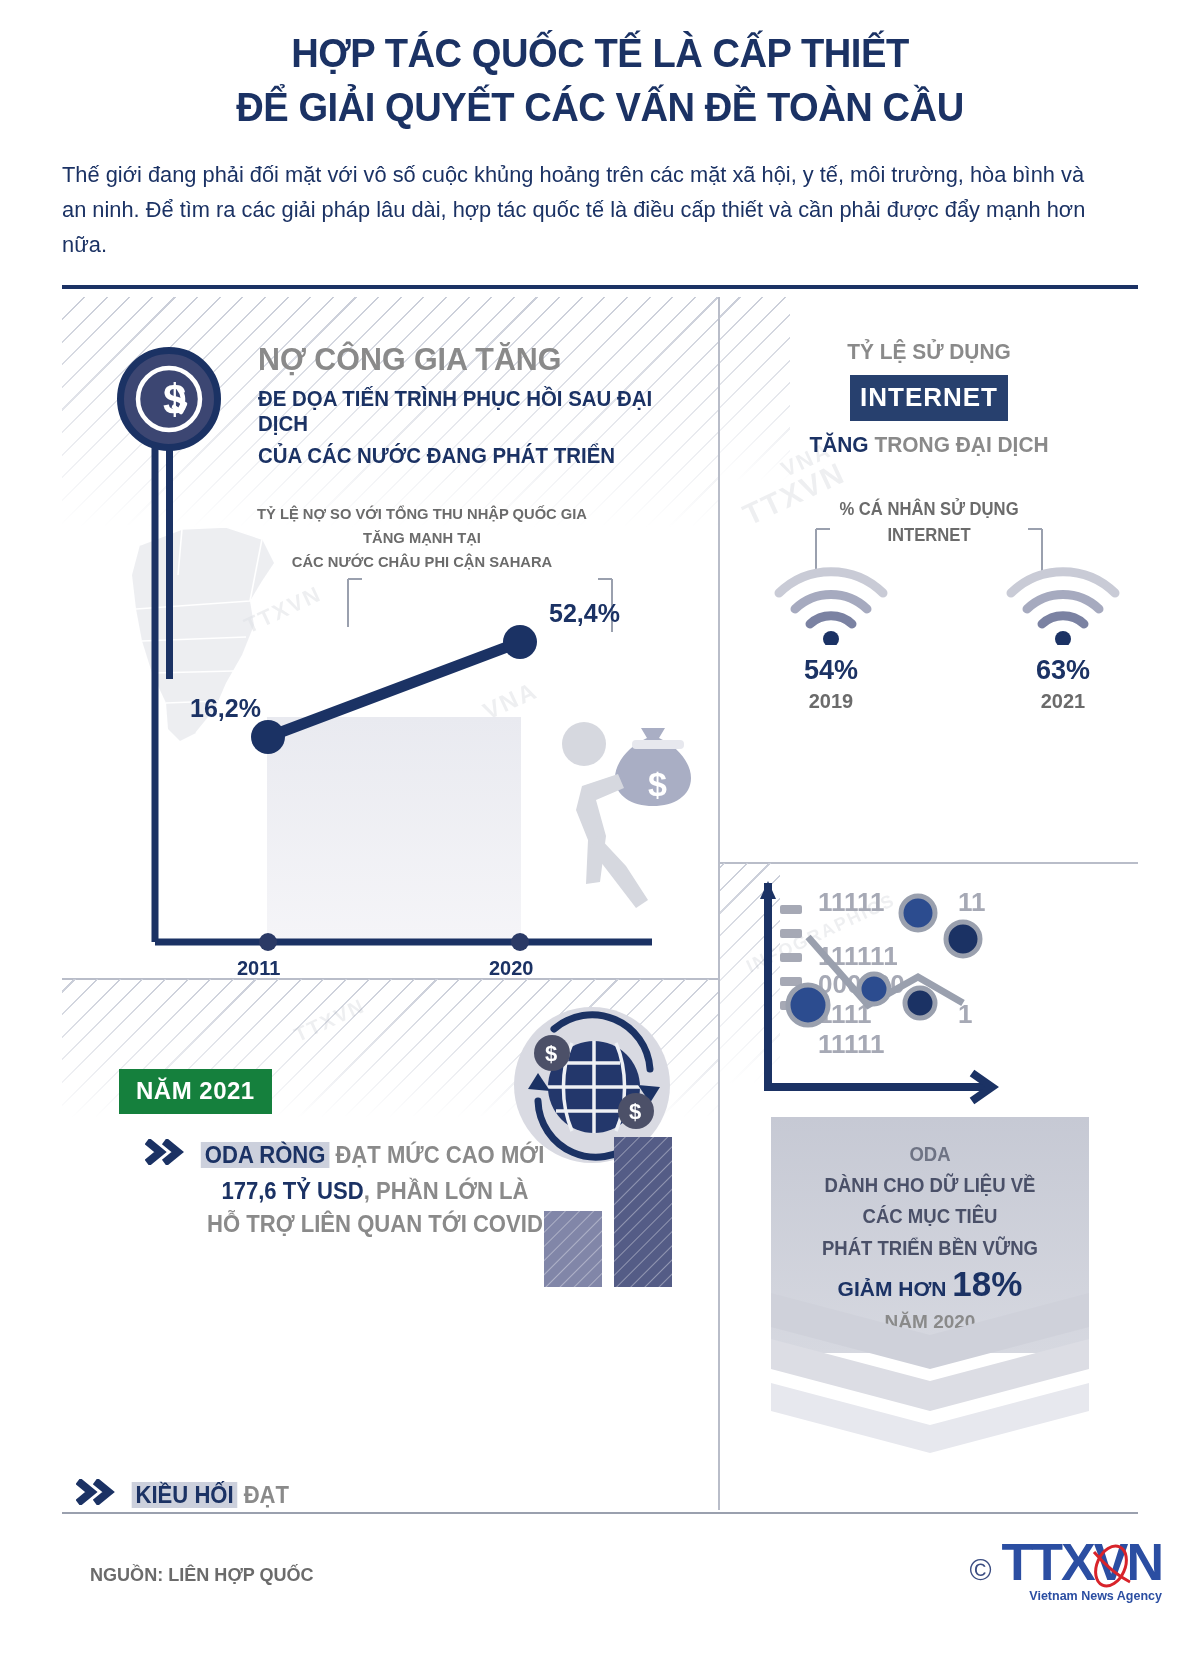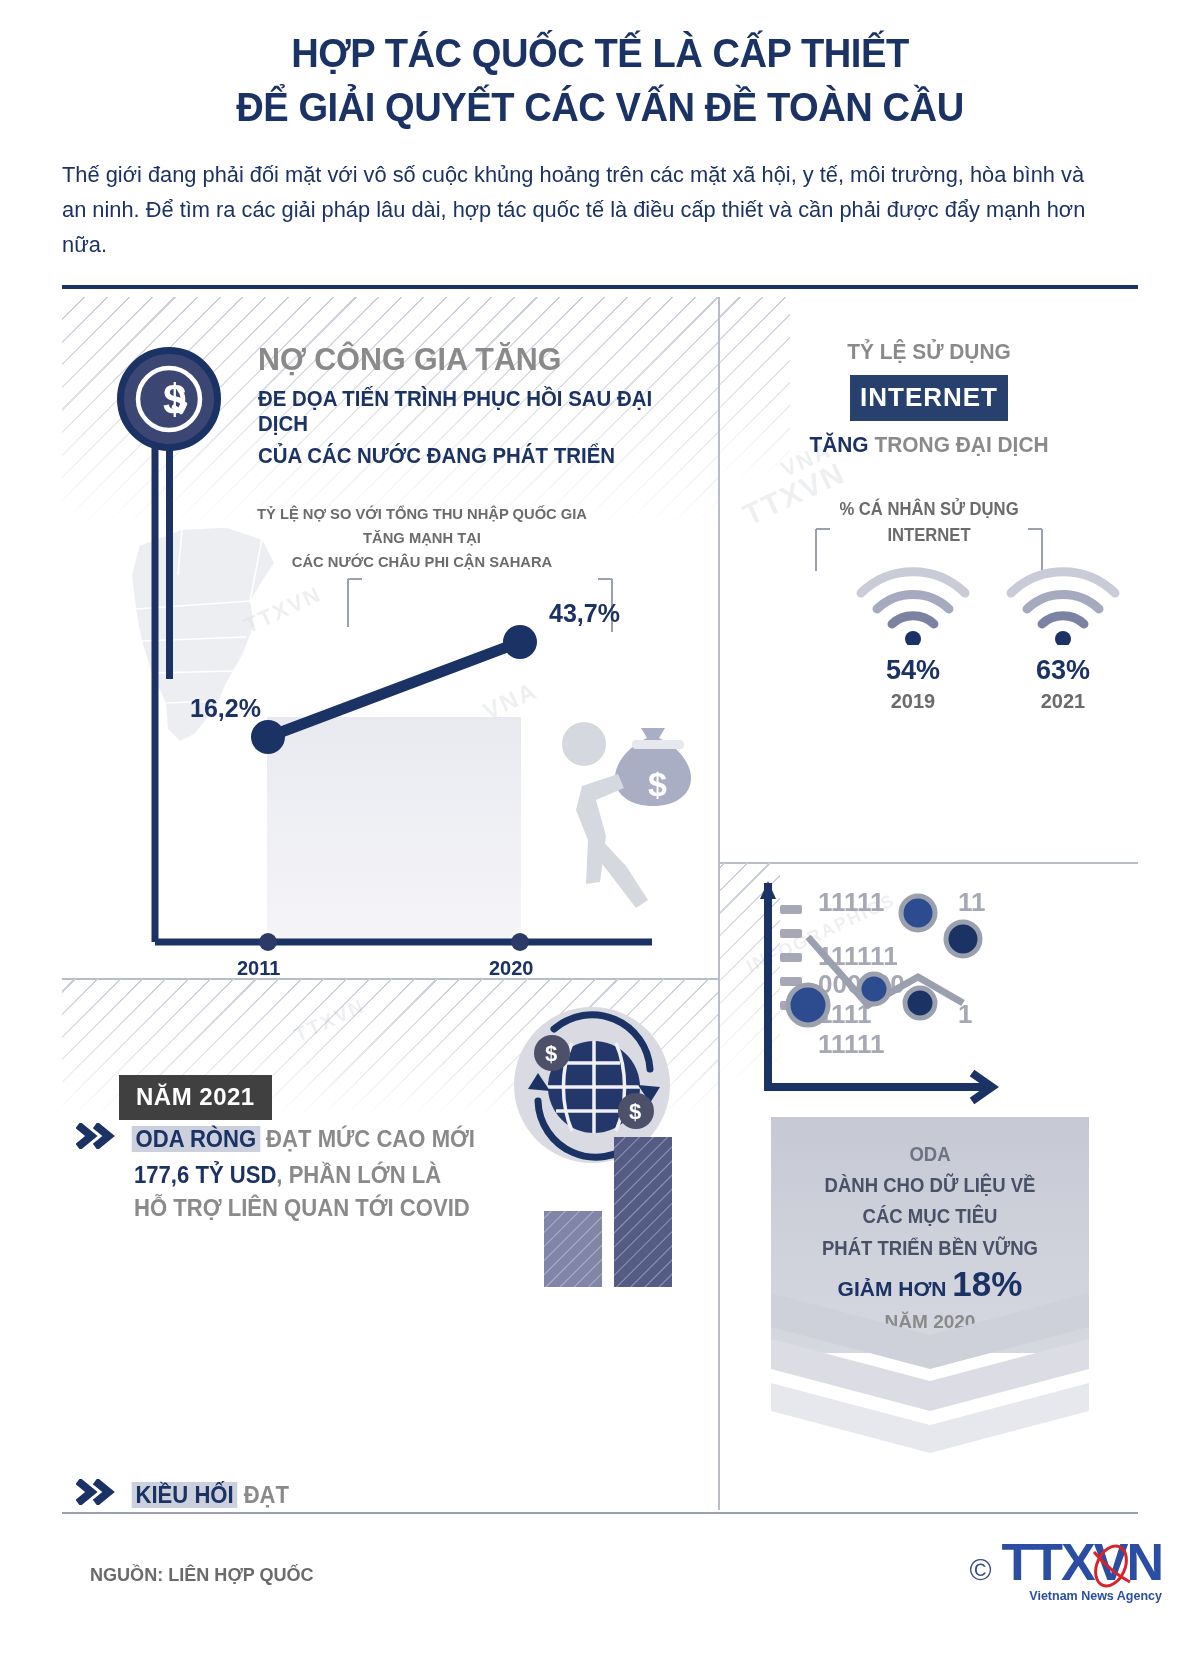--- a/index.html
+++ b/index.html
@@ -88,29 +88,29 @@
   .tr-h1 { text-align:center; font-size:22px; font-weight:bold; color:#8a8a8a; margin-top:42px; transform:scaleX(0.95);}
   .badge-internet {
     display:block; margin: 10px auto 0 auto; width: 158px; background:#27406e;
     color:#fff; font-size:26px; font-weight:bold; text-align:center;
     padding:7px 0 8px 0; letter-spacing:1px;
   }
   .tr-h3 { text-align:center; font-size:22px; font-weight:bold; color:#8a8a8a; margin-top:11px; transform:scaleX(0.95);}
   .tr-h3 b { color:#1b3264; }
   .tr-sub { text-align:center; font-size:17.5px; font-weight:bold; color:#6b6b6b; margin-top:38px; line-height:1.5; transform:scaleX(0.95);}
 
-  .wifis { position:absolute; top:262px; left:0; width:418px; display:flex; justify-content:flex-end; }
+  .wifis { position:absolute; top:262px; left:0; width:418px; display:flex; justify-content:space-between;padding-left:36px; }
   .wifi-col { width:150px; text-align:center; }
   .wifi-pct { font-size:27px; font-weight:bold; color:#1b3264; margin-top:6px; }
   .wifi-year { font-size:20px; font-weight:bold; color:#6b6b6b; margin-top:4px; }
 
   
   .bl { top: 682px; left: 0; width: 656px; height: 531px; }
   .badge-year {
-    position:absolute; left:57px; top:96px; background:#404040; color:#fff;
+    position:absolute; left:57px; top:90px; background:#15803d; color:#fff;
     font-size:24px; font-weight:bold; padding:8px 17px 9px 17px; letter-spacing:0.5px;
   }
   .bullet-row { position:absolute; left:14px; width: 560px; }
   .chev { display:inline-block; vertical-align:middle; margin-right:6px; }
   .hl { background:#ccd0dc; color:#1b3264; padding:0 4px; }
   .bullet-line { font-size:23px; font-weight:bold; color:#8a8a8a; line-height:1.45; transform:scaleX(0.96); transform-origin:left; }
   .bullet-line .nv { color:#1b3264; }
   .globe-ill { position:absolute; right:28px; top:18px; width:180px; height:290px; }
 
   
@@ -217,21 +217,21 @@
 
         <line x1="206" y1="440" x2="458" y2="345" stroke="#1b3264" stroke-width="11" stroke-linecap="round"></line>
         <circle cx="206" cy="440" r="17" fill="#1b3264"></circle>
         <circle cx="458" cy="345" r="17" fill="#1b3264"></circle>
 
         <circle cx="206" cy="645" r="9" fill="#2b3a66"></circle>
         <circle cx="458" cy="645" r="9" fill="#2b3a66"></circle>
       </svg>
 
       <div class="val" style="left:128px; top:397px;">16,2%</div>
-      <div class="val" style="left:487px; top:302px;">43,7%</div>
+      <div class="val" style="left:487px; top:302px;">52,4%</div>
       <div class="val" style="left:175px; top:660px; font-size:20px;">2011</div>
       <div class="val" style="left:427px; top:660px; font-size:20px;">2020</div>
 
       <svg class="money-ill" viewBox="0 0 150 220">
         <circle cx="28" cy="44" r="22" fill="#d6d8df"></circle>
         <path fill="#a9aec4" d="M90 18 l7 10 h12 l-6 10 c20 9 32 26 32 40 0 18-17 28-38 28s-38-10-38-28c0-14 12-31 32-40
                                 l-6-10 h12 z"></path>
         <rect x="76" y="40" width="52" height="9" rx="4" fill="#e7e8ee"></rect>
         <text x="92" y="96" font-family="Liberation Sans, sans-serif" font-size="34" font-weight="bold" fill="#ffffff">$</text>
         <path fill="#d6d8df" d="M26 86 l36 -12 6 14 -28 12 10 36 -6 46 -14 2 2 -44 -12 -30 z"></path>
@@ -282,21 +282,21 @@
         </div>
       </div>
     </div>
 
     <div class="cell bl">
       <div class="hatch hatch-fade" style="left:0;top:0;width:656px;height:150px;"></div>
       <div class="wm" style="left:230px;top:30px;transform:rotate(-25deg);font-size:20px;">TTXVN</div>
 
       <div class="badge-year">NĂM 2021</div>
 
-      <div class="bullet-row" style="top:144px;">
+      <div class="bullet-row" style="top:160px;text-align:center;">
         <div class="bullet-line">
           <span class="chev">
             <svg width="52" height="26" viewBox="0 0 52 26">
                 <path d="M2 2 L16 13 L2 24 M20 2 L34 13 L20 24" fill="none" stroke="#1b3264" stroke-width="8" stroke-linejoin="miter"></path>
               </svg>
           </span><span class="hl">ODA RÒNG</span><span> ĐẠT MỨC CAO MỚI</span>
         </div>
         <div class="bullet-line" style="margin-left:58px;">
           <span class="nv">177,6 TỶ USD</span><span>, PHẦN LỚN LÀ</span>
         </div>

